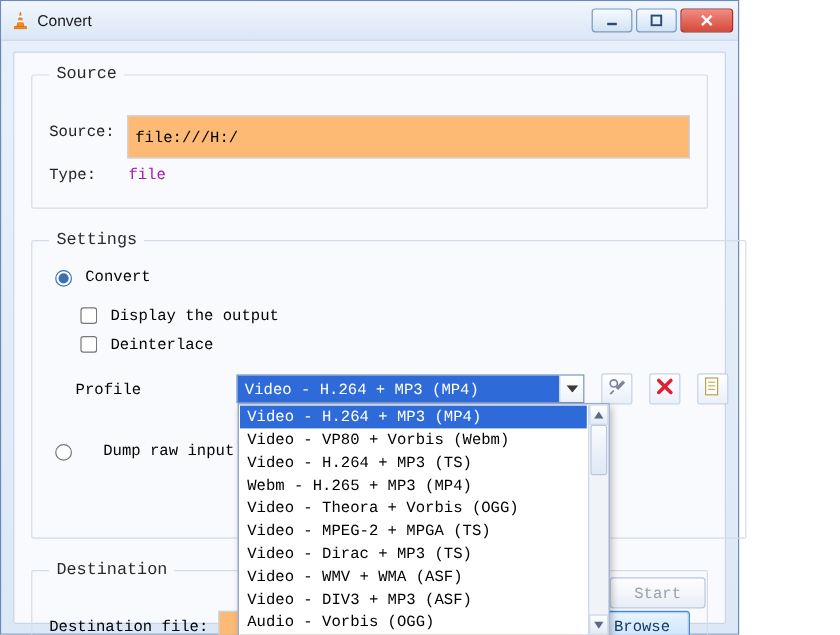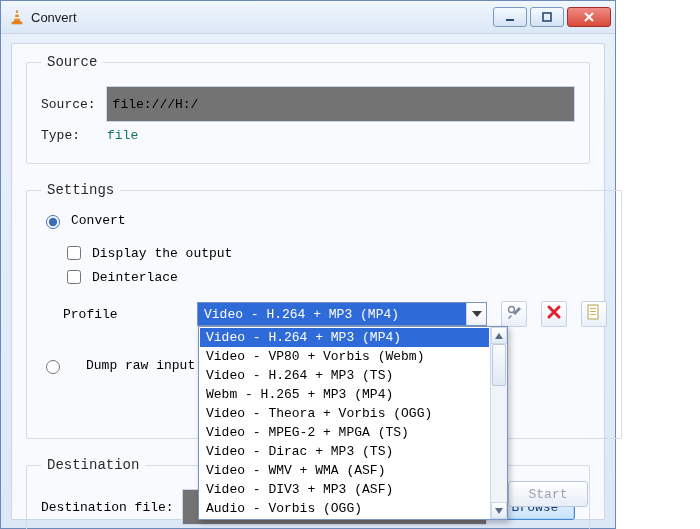--- a/index.html
+++ b/index.html
@@ -60,25 +60,26 @@
     color:#2a2a2a;
     font-family: "Consolas","Courier New",monospace;
     font-size:14px;
   }
   .row { display:flex; align-items:center; gap:10px; margin:6px 0; }
   .label { color:#222; }
   .text-input {
     flex:1;
     height:22px;
     border:1px solid #c9d6e9;
-    background:#737373;
+    background:#fdba74;
     padding:17px 6px;
     font: inherit;
-  }
-  .static-value { color:#0f766e; }
+    margin-top: 10px;
+  }
+  .static-value { color:#a21caf; }
   .radio, .check {
     display:flex; align-items:center; gap:8px; margin:4px 0;
   }
   .radio input[type=radio] { width:14px; height:14px; accent-color:#3b6fb6; }
   .check input[type=checkbox] { width:14px; height:14px; }
   .indent { margin-left:22px; }
   .profile-row { display:flex; align-items:center; gap:14px; margin-top:14px; }
   .profile-label { width:120px; }
   .combo {
     width:290px; height:24px;

